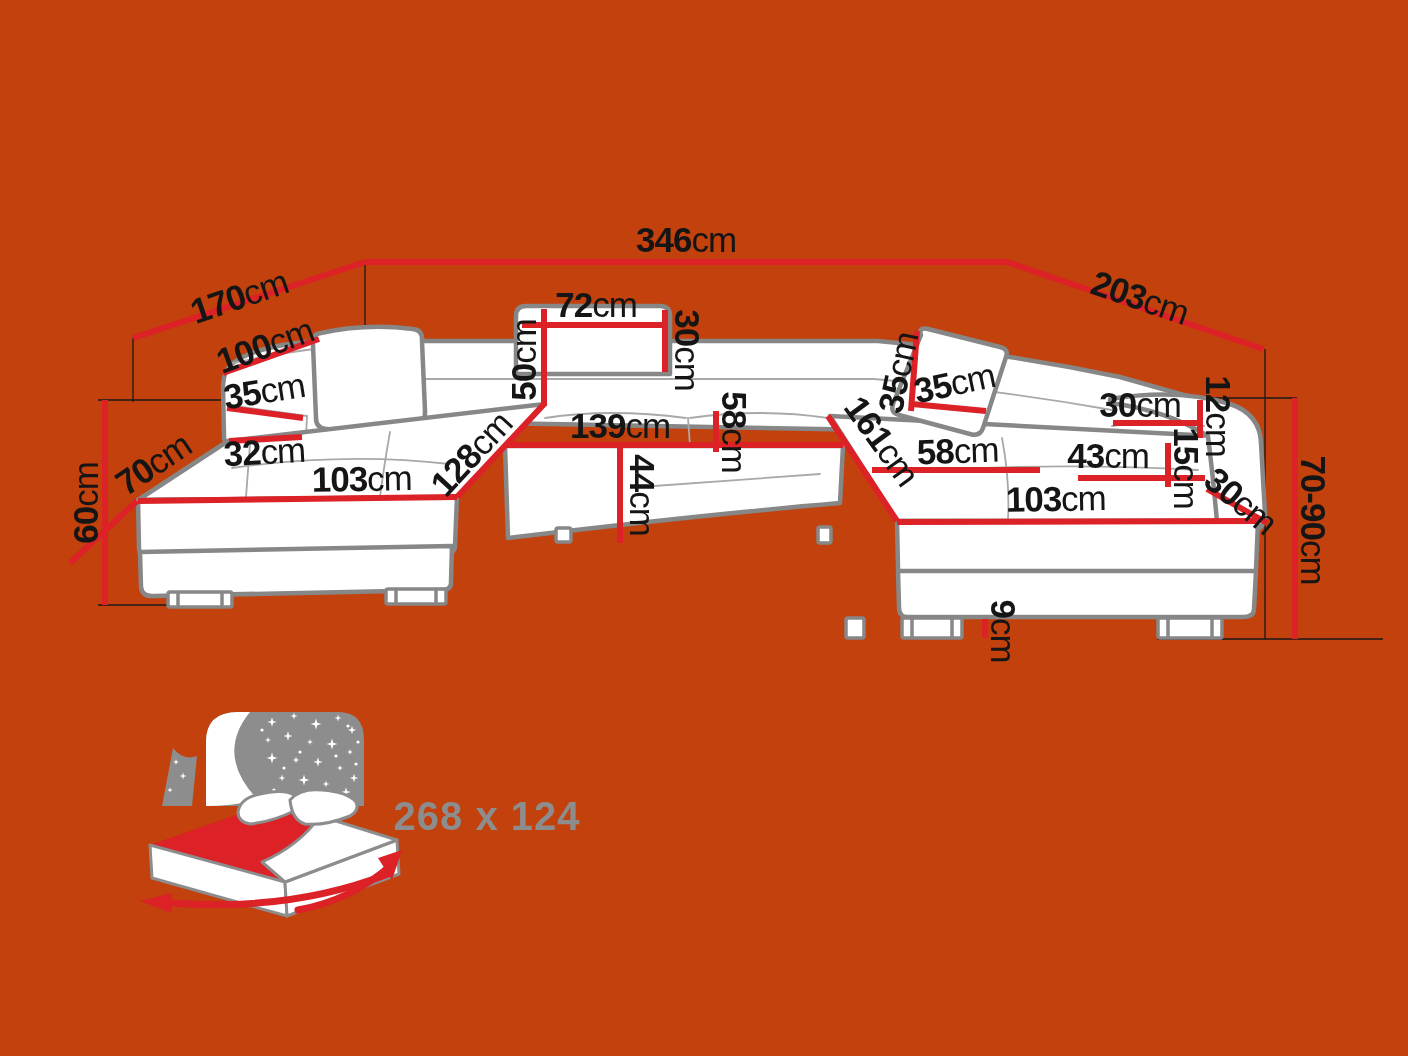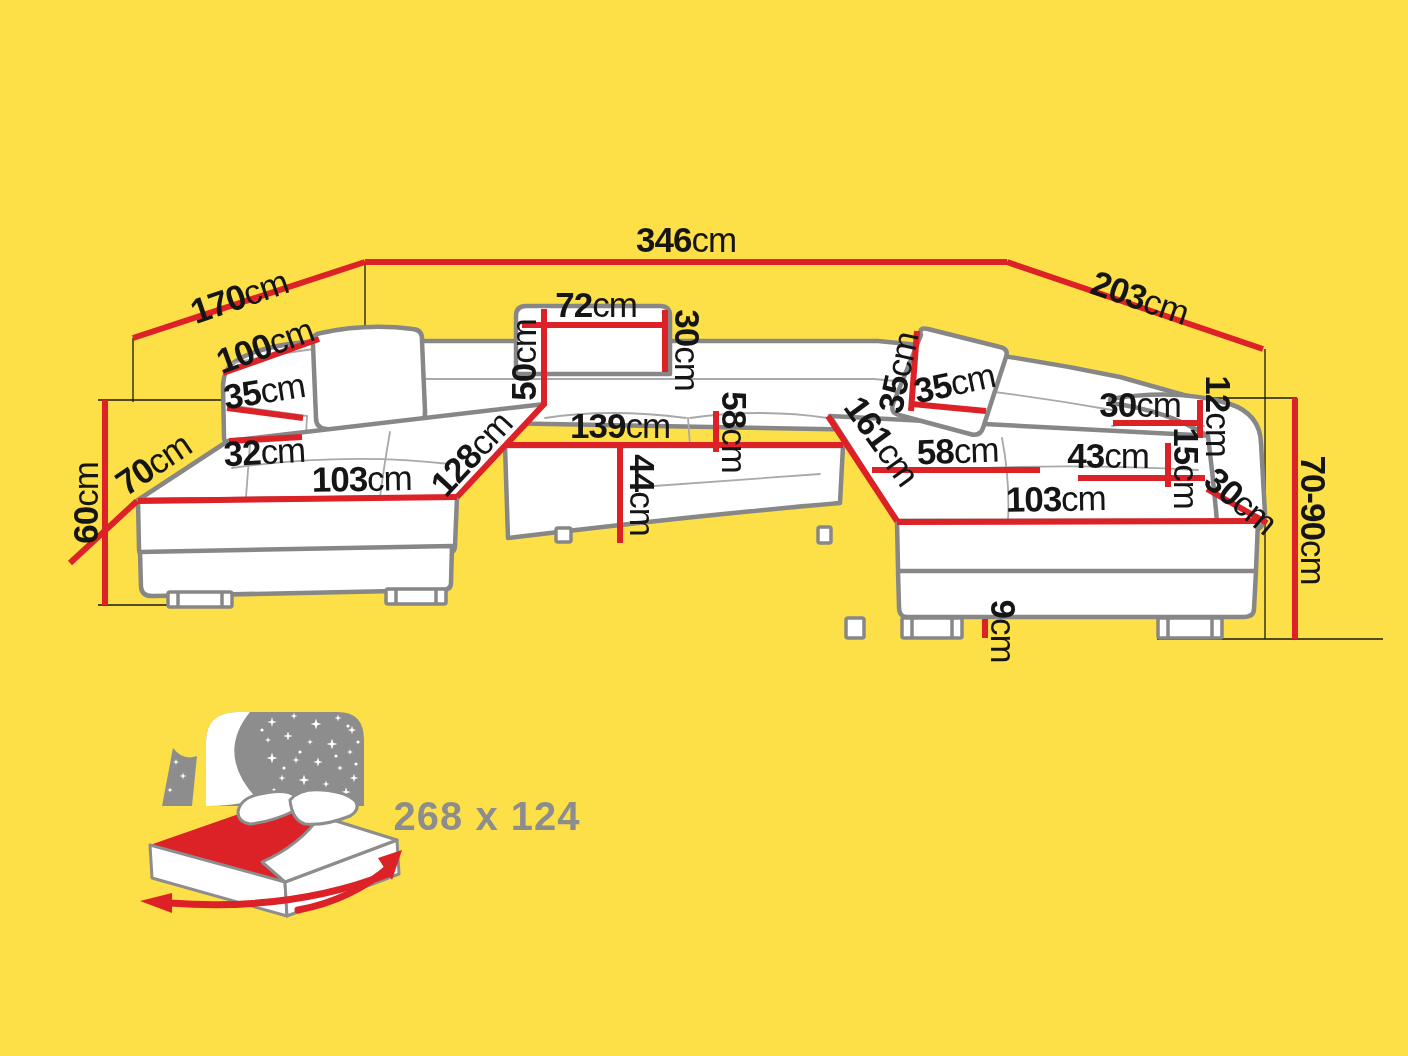--- a/index.html
+++ b/index.html
@@ -1,16 +1,16 @@
 <!DOCTYPE html>
 <html style="--dimension_red: #dc2127; --sofa_gray: #878787; --icon_gray: #8d8d8d; --text_black: #151515;"><head>
 <meta charset="utf-8">
 <style>
   html,body{margin:0;padding:0;background:#ffffff;}
-  .stage{width:1408px;height:1056px;position:relative;background:#fde047;overflow:hidden;}
+  .stage{width:1408px;height:1056px;position:relative;background:#c2410c;overflow:hidden;}
   svg{display:block;}
   
   .dim{font-family:"Liberation Sans",sans-serif;font-size:35px;fill:var(--text_black,#151515);text-anchor:middle;letter-spacing:-1px;}
   .dim .num{font-weight:700;}
   .dim .unit{font-weight:400;}
   .bedsize{font-family:"Liberation Sans",sans-serif;font-size:40px;font-weight:700;fill:var(--icon_gray,#8d8d8d);text-anchor:middle;letter-spacing:1px;}
   
   .red{stroke:var(--dimension_red,#dc2127);stroke-width:6;fill:none;}
   .thin{stroke:#1a1a1a;stroke-width:1.3;fill:none;}
   .sofa{fill:#ffffff;stroke:var(--sofa_gray,#878787);stroke-width:4.5;stroke-linejoin:round;stroke-linecap:round;}

